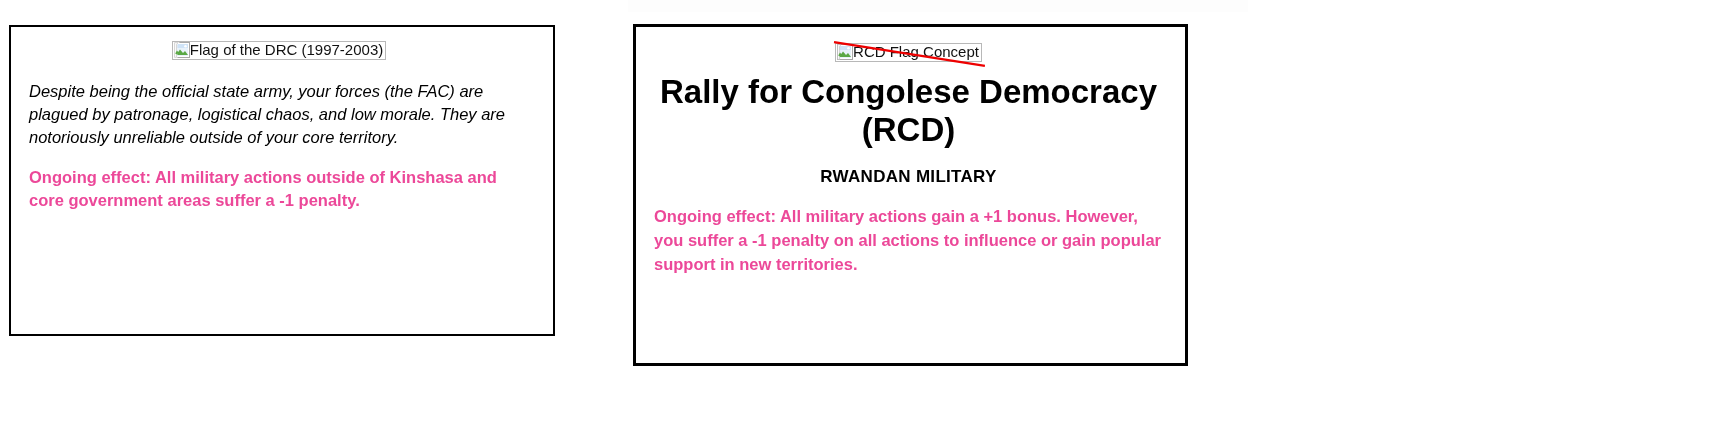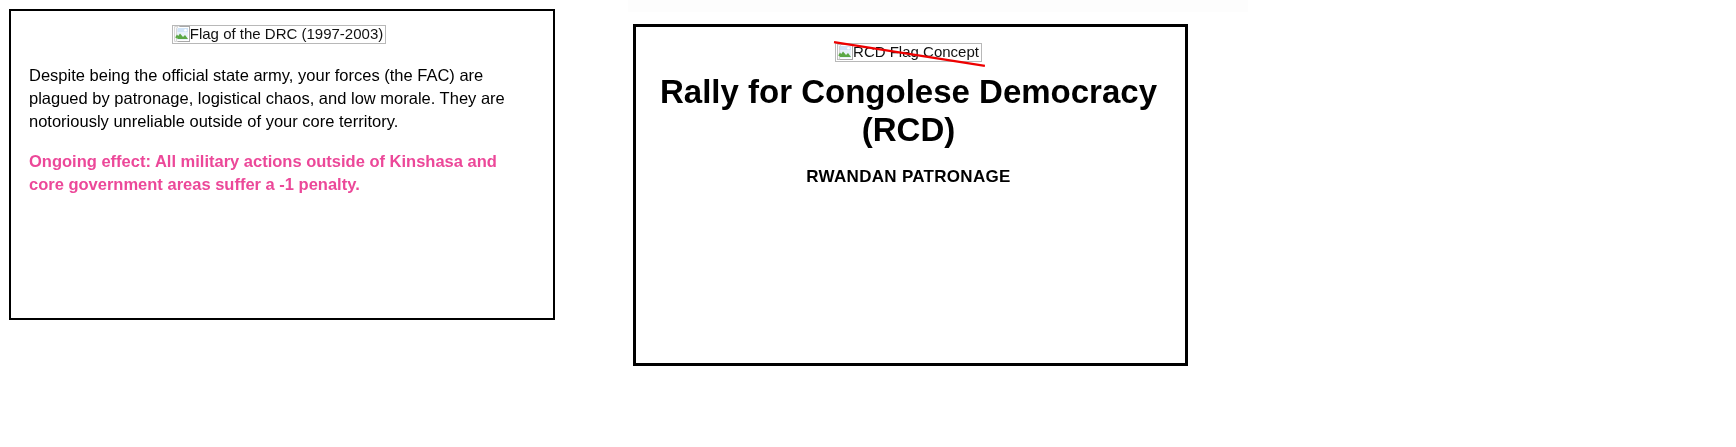--- a/index.html
+++ b/index.html
@@ -28,21 +28,21 @@
 
   .card {
     position: absolute;
     background: #ffffff;
     box-sizing: border-box;
     text-align: left;
   }
 
   .card-left {
     left: 9px;
-    top: 9px;
+    top: 25px;
     width: 546px;
     height: 311px;
     border: 2px solid #000000;
     padding: 14px 24px 24px 18px;
   }
 
   .card-right {
     left: 633px;
     top: 24px;
     width: 555px;
@@ -107,21 +107,21 @@
     letter-spacing: 0.3px;
     margin: 18px 0 0 0;
   }
   .card-left .card-subtitle { font-size: 17px; }
   .card-right .card-subtitle { font-size: 17px; }
 
   .card-body {
     color: #000000;
     margin: 20px 0 0 0;
   }
-  .card-left .card-body { font-size: 16.5px; line-height: 1.38; }
+  .card-left .card-body { font-size: 16.5px; line-height: 1.38; font-style: italic; }
   .card-right .card-body { font-size: 16.5px; line-height: 1.45; }
 
   .card-effect {
     color: #ec4899;
     font-weight: bold;
     margin: 18px 0 0 0;
   }
   .card-left .card-effect { font-size: 16.5px; line-height: 1.38; }
   .card-right .card-effect { font-size: 16.5px; line-height: 1.45; }
 </style>
@@ -179,16 +179,17 @@
         </svg>
       </span><span class="bi-alt">RCD Flag Concept</span>
       <svg class="strike-svg" preserveAspectRatio="none" viewBox="0 0 100 100">
         <line x1="0" y1="8" x2="100" y2="96" stroke="#ee0000" stroke-width="2.2" vector-effect="non-scaling-stroke"></line>
       </svg>
     </span>
   </div>
 
   <div class="card-title">Rally for Congolese Democracy (RCD)</div>
 
-  <div class="card-subtitle">RWANDAN PATRONAGE</div>
+  <div class="card-subtitle">RWANDAN MILITARY</div>
 
 
+  <div class="card-effect">Ongoing effect: All military actions gain a +1 bonus. However, you suffer a -1 penalty on all actions to influence or gain popular support in new territories.</div>
 </div>
 
 </body></html>

